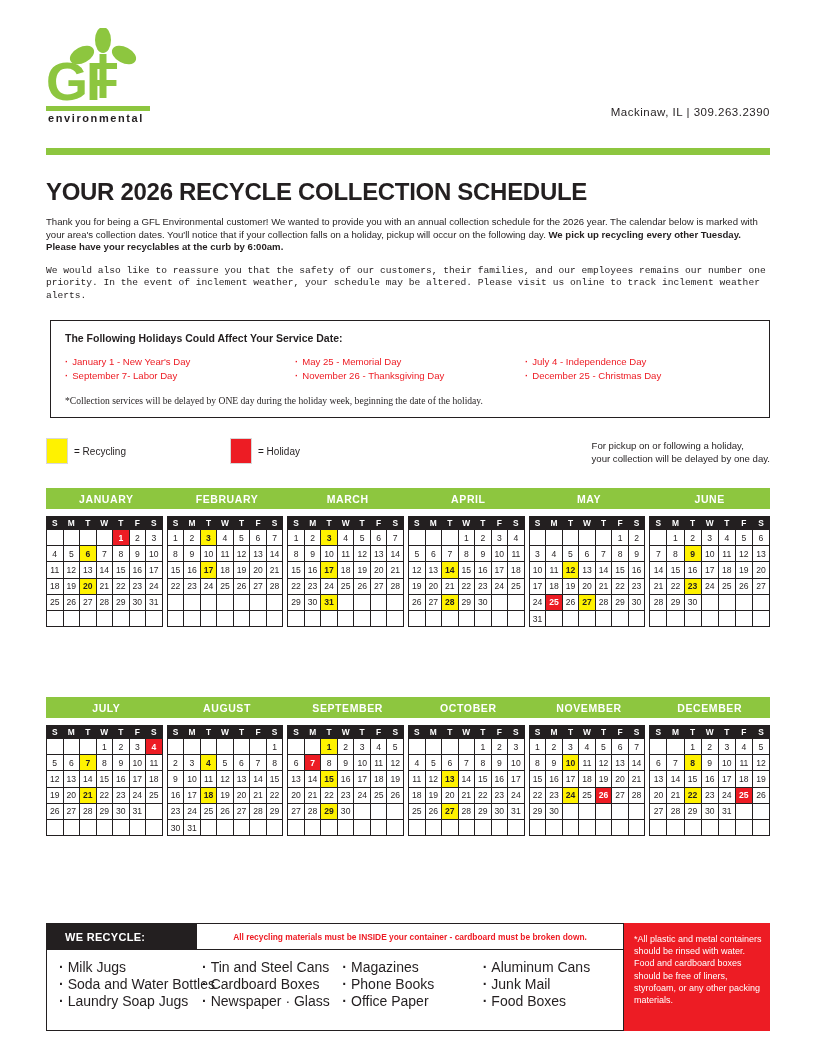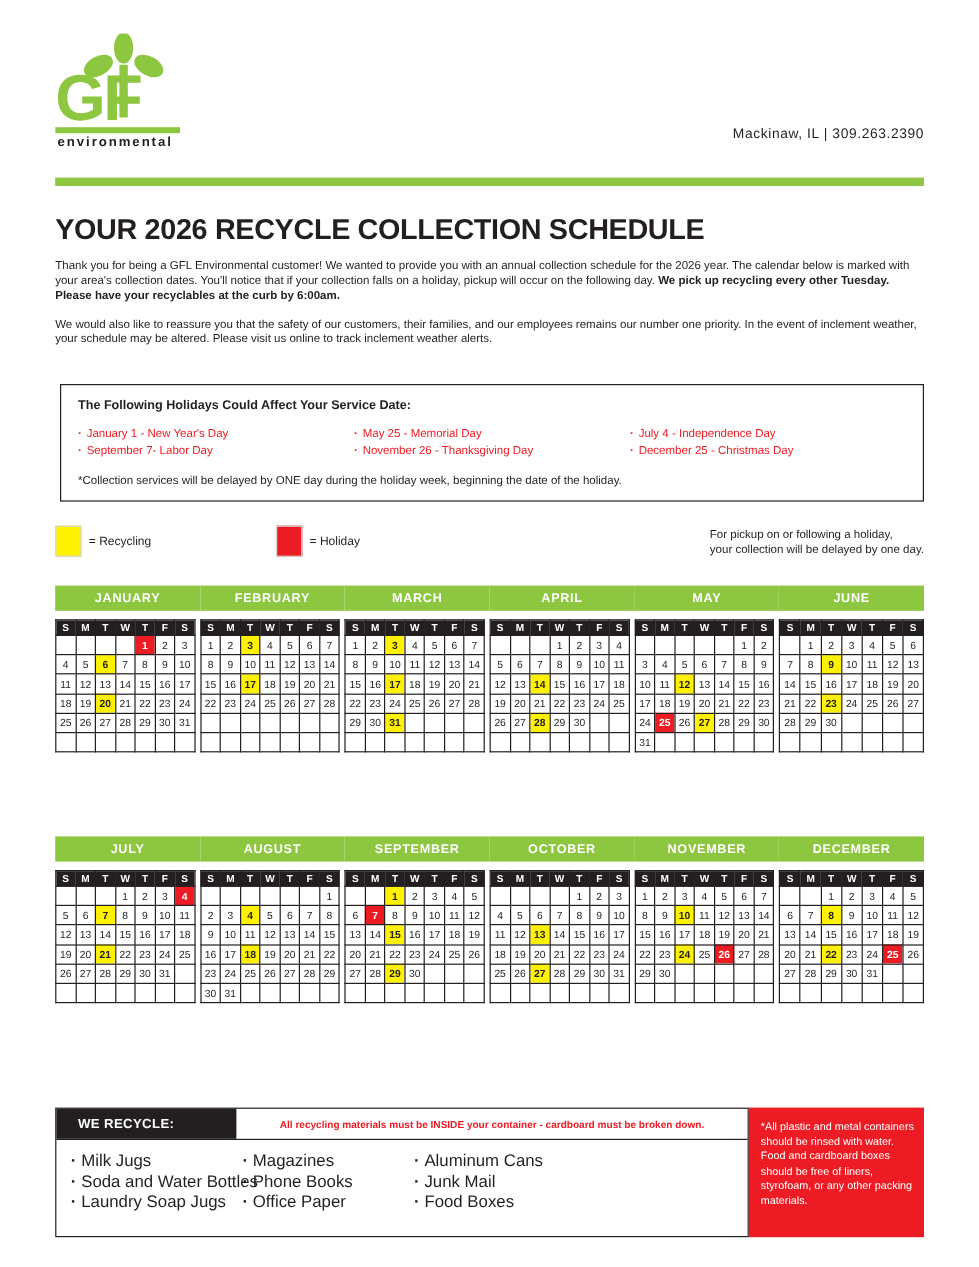--- a/index.html
+++ b/index.html
@@ -27,41 +27,41 @@
 
   
   .title {
     position: absolute; left: 46px; top: 178px;
     font-size: 24px; font-weight: bold; letter-spacing: -0.3px;
     font-family: "Liberation Sans", sans-serif;
     color: #231f20;
   }
   .intro { position: absolute; left: 46px; top: 216px; width: 720px; }
   .intro p { font-size: 9.6px; line-height: 12.6px; color: #231f20; }
-  .intro p + p { margin-top: 11px; }
+  .intro p + p { margin-top: 11px; font-family: Liberation Mono, monospace; }
   .intro b { font-weight: bold; }
 
   
   .holiday-box {
     position: absolute; left: 50px; top: 320px; width: 720px; height: 98px;
     border: 1.5px solid #231f20; background: #fff;
     padding: 11px 14px 0 14px;
   }
   .holiday-title { font-size: 10.5px; font-weight: bold; color: #231f20; }
   .holiday-cols {
     display: flex; margin-top: 11px; justify-content: flex-end;
   }
   .holiday-col { width: 236px; }
   .holiday-col li {
     list-style: none; font-size: 9.6px; color: #ED1C24;
     line-height: 14px; white-space: nowrap;
   }
   .holiday-col li::before { content: "\00B7"; font-weight: bold; margin-right: 4px; }
   .holiday-note {
-    margin-top: 12px; font-size: 9.6px; color: #231f20;
+    margin-top: 12px; font-size: 9.6px; color: #231f20; font-family: Liberation Serif, serif;
   }
 
   
   .legend { position: absolute; left: 46px; top: 438px; width: 724px; height: 36px; }
   .legend-item { position: absolute; display: flex; align-items: center; text-align: right; }
   .legend-swatch {
     width: 22px; height: 26px; border: 1px solid #d8d8d8; margin-right: 6px;
   }
   .legend-swatch.yellow { background: #FFF200; }
   .legend-swatch.red { background: #ED1C24; }
@@ -1078,20 +1078,25 @@
         <div class="we-recycle">WE RECYCLE:</div>
         <div class="banner-note">All recycling materials must be INSIDE your container - cardboard must be broken down.</div>
       </div>
       <div class="footer-lists">
         <ul class="flist">
           <li>Milk Jugs</li>
           <li>Soda and Water Bottles</li>
           <li>Laundry Soap Jugs</li>
         </ul>
         <ul class="flist">
+          <li>Tin and Steel Cans</li>
+          <li>Cardboard Boxes</li>
+          <li>Newspaper · Glass</li>
+        </ul>
+        <ul class="flist">
           <li>Magazines</li>
           <li>Phone Books</li>
           <li>Office Paper</li>
         </ul>
         <ul class="flist">
           <li>Aluminum Cans</li>
           <li>Junk Mail</li>
           <li>Food Boxes</li>
         </ul>
       </div>

